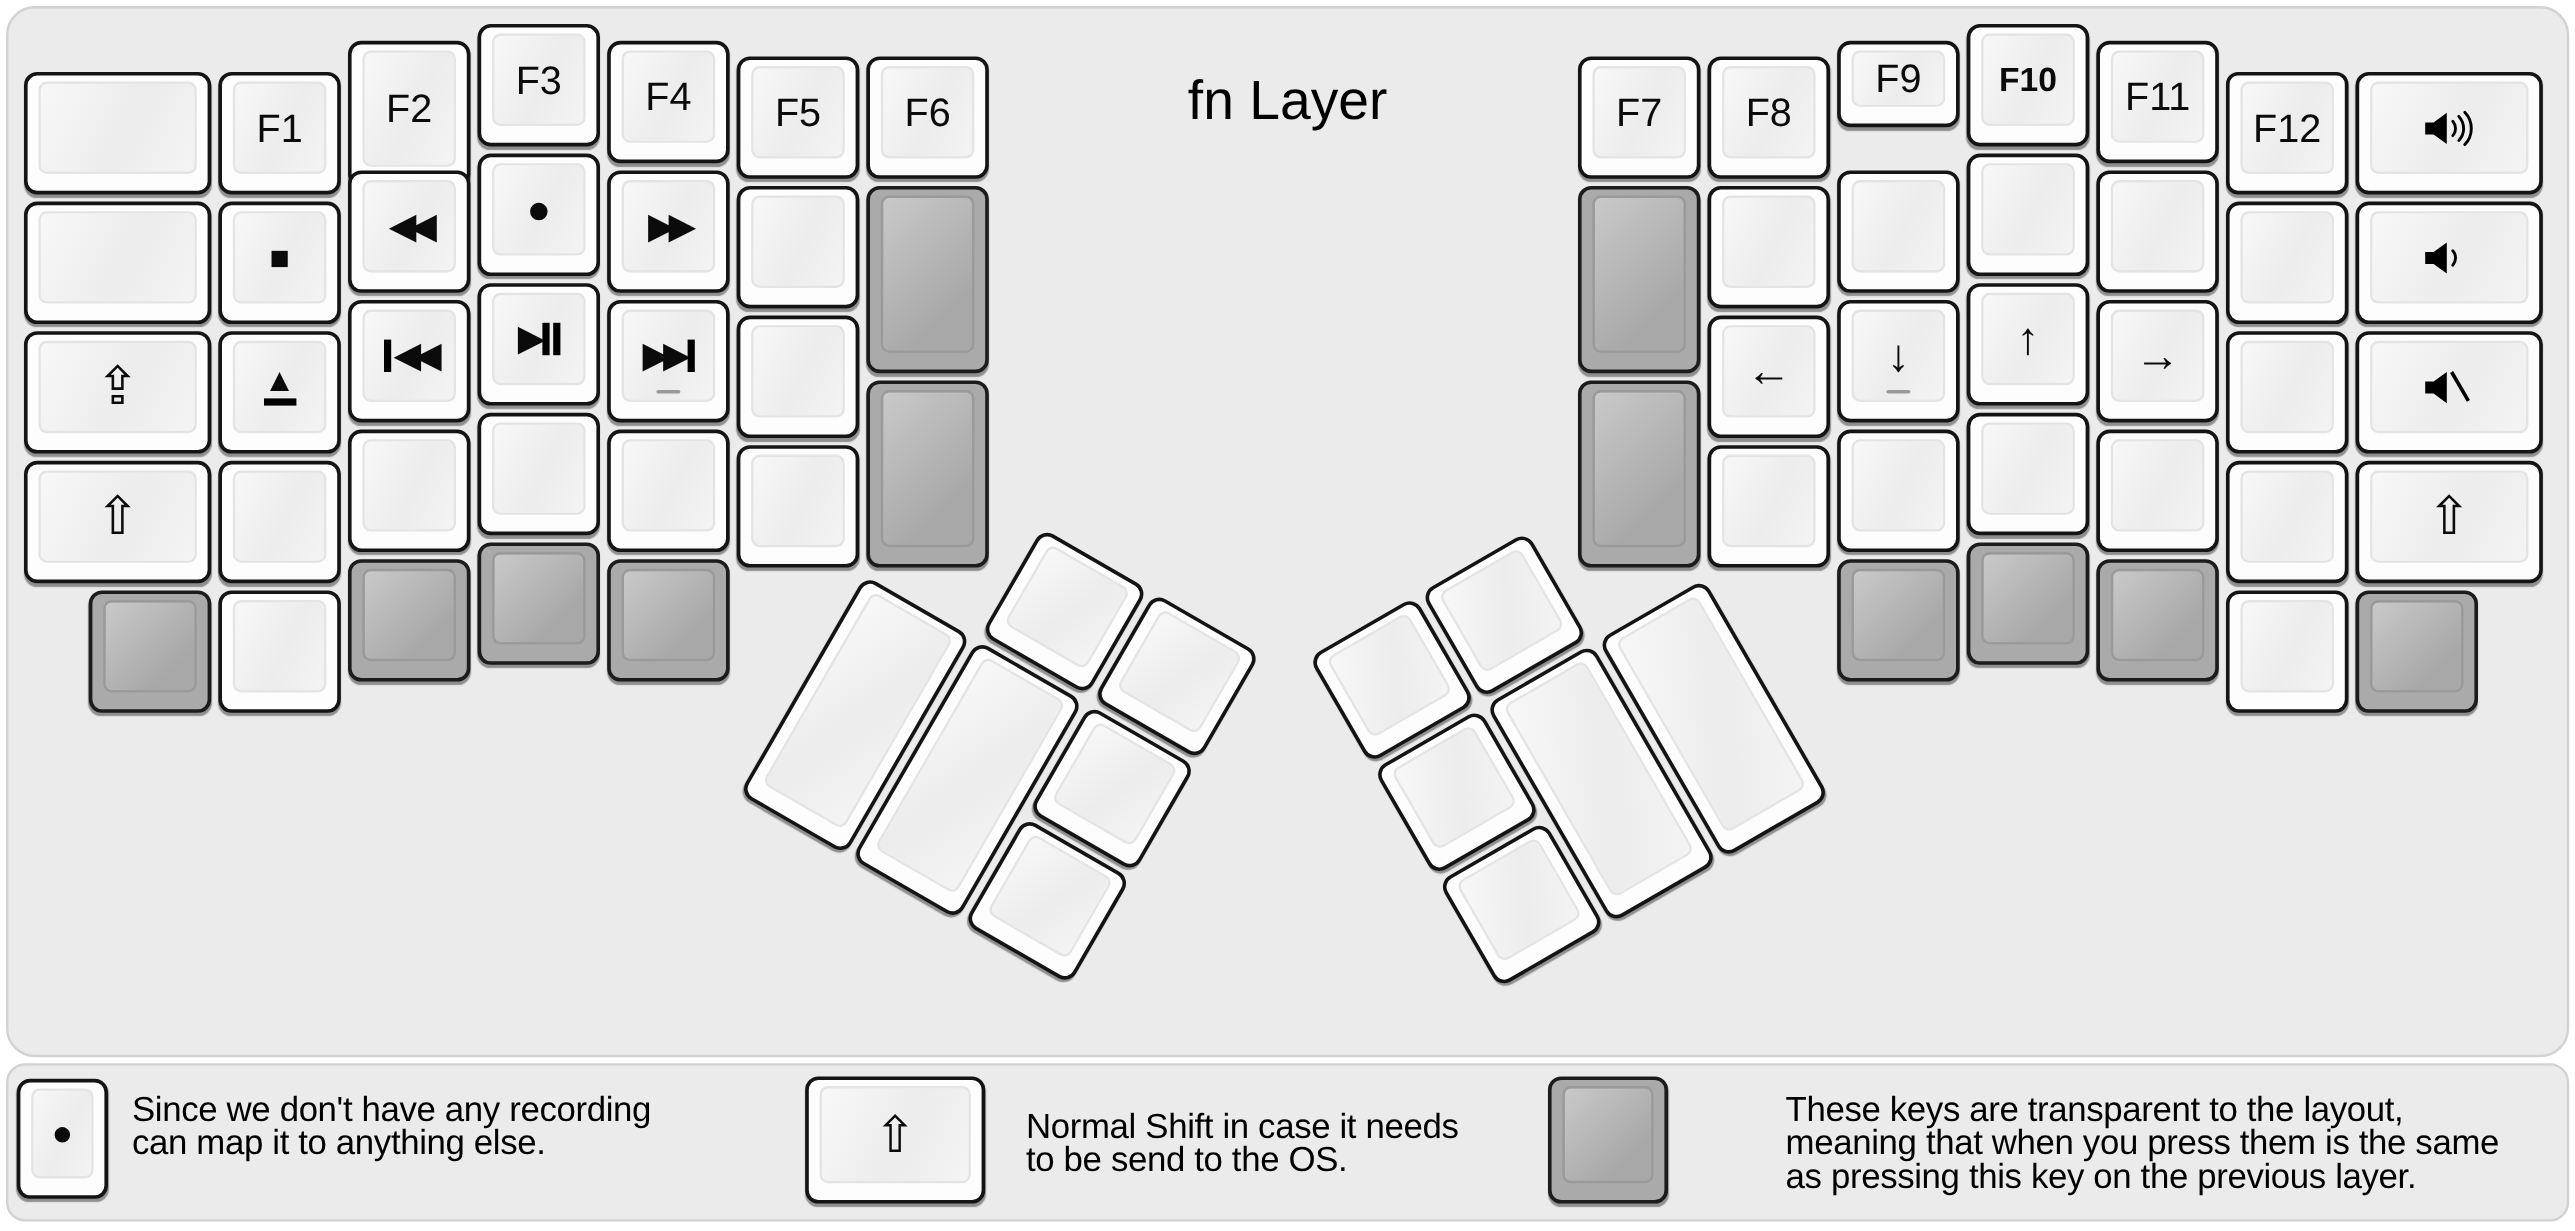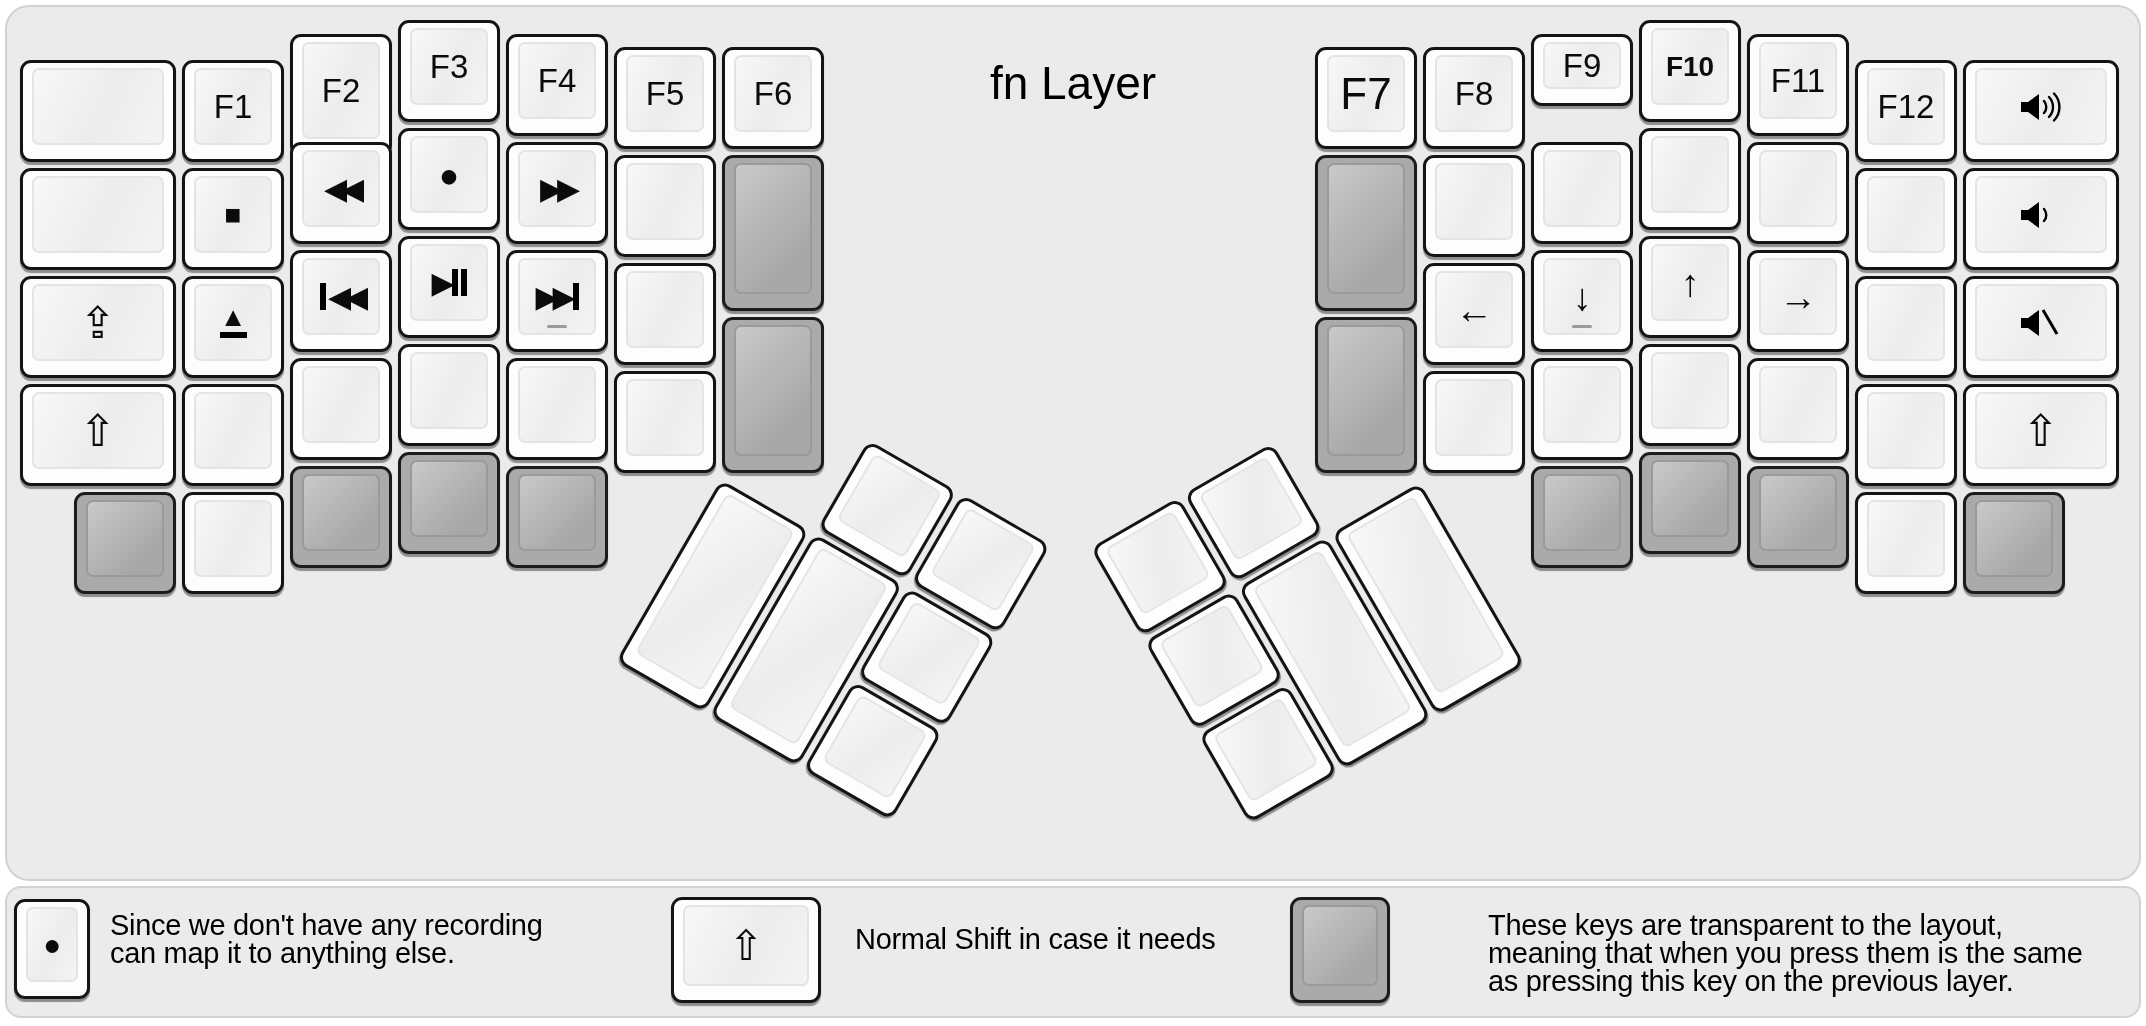--- a/index.html
+++ b/index.html
@@ -207,21 +207,21 @@
         <div class="cap"></div>
       </div>
       <div class="key gray" style="left: 398px; top: 452px; width: 102px; height: 102px;">
         <div class="cap"></div>
       </div>
       <div class="key gray" style="left: 506px; top: 466px; width: 102px; height: 102px;">
         <div class="cap"></div>
       </div>
       <div class="key" style="left: 1315px; top: 47px; width: 102px; height: 102px;">
         <div class="cap">
-          <span class="glyph" style="font-size: 44px;">F7</span>
+          <span class="glyph" style="font-size: 33px;">F7</span>
         </div>
       </div>
       <div class="key gray" style="left: 1315px; top: 155px; width: 102px; height: 156px;">
         <div class="cap"></div>
       </div>
       <div class="key gray" style="left: 1315px; top: 317px; width: 102px; height: 156px;">
         <div class="cap"></div>
       </div>
       <div class="key" style="left: 1423px; top: 47px; width: 102px; height: 102px;">
         <div class="cap">
@@ -407,20 +407,21 @@
       <div>Since we don't have any recording</div>
       <div>can map it to anything else.</div>
     </div>
     <div class="key" style="left: 671px; top: 897px; width: 150px; height: 106px;">
       <div class="cap">
         <span class="glyph" style="font-size: 42px;">⇧</span>
       </div>
     </div>
     <div class="legend-item-text" style="left: 855px; top: 925px;">
       <div>Normal Shift in case it needs</div>
+      <div>to be send to the OS.</div>
     </div>
     <div class="key gray" style="left: 1290px; top: 897px; width: 100px; height: 106px;">
       <div class="cap"></div>
     </div>
     <div class="legend-item-text" style="left: 1488px; top: 911px;">
       <div>These keys are transparent to the layout,</div>
       <div>meaning that when you press them is the same</div>
       <div>as pressing this key on the previous layer.</div>
     </div>
   </div>

